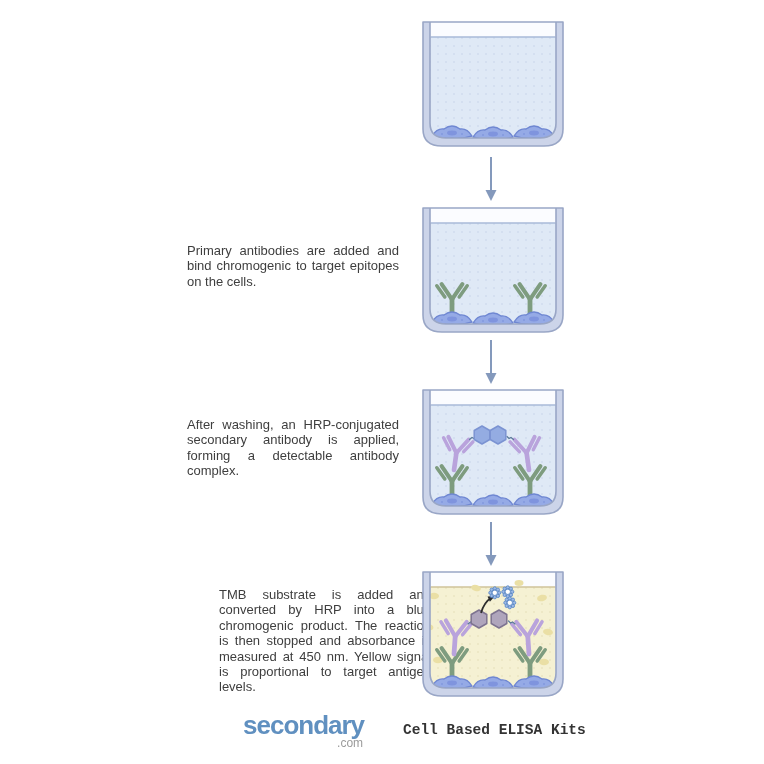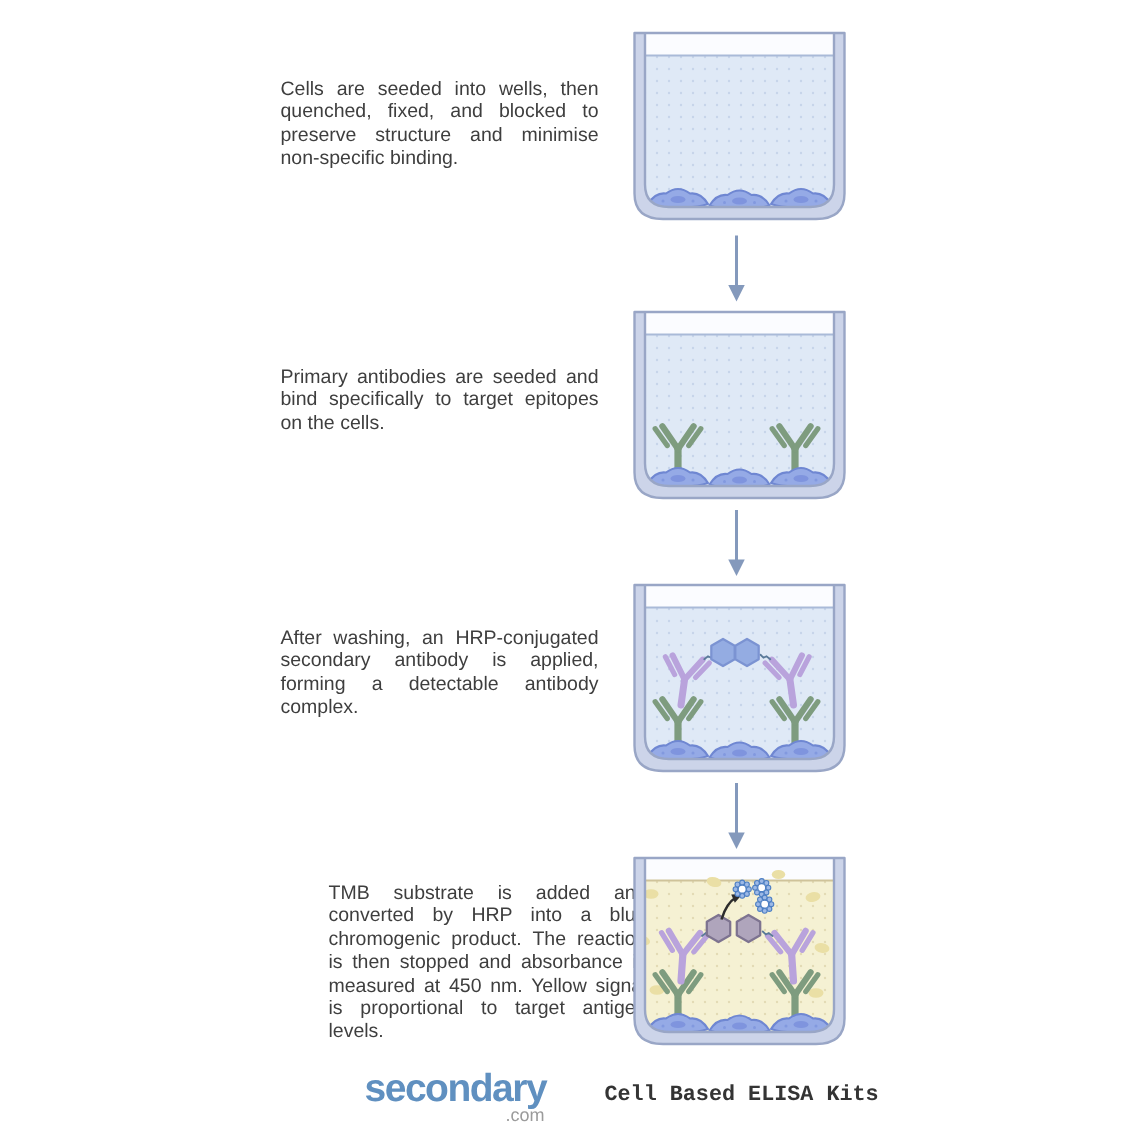--- a/index.html
+++ b/index.html
@@ -82,38 +82,37 @@
       </g>
       <pattern id="dotsB" width="8" height="8" patternUnits="userSpaceOnUse">
         <circle cx="2" cy="2" r="0.8" fill="#b3c3e0" opacity="0.55"></circle>
       </pattern>
       <pattern id="dotsY" width="8" height="8" patternUnits="userSpaceOnUse">
         <circle cx="2" cy="2" r="0.8" fill="#d6cc9e" opacity="0.6"></circle>
       </pattern>
     </defs>
   </svg>
 
-  <p class="step-text t1">Cells are seeded into wells, then quenched, fixed, and blocked to preserve structure and minimise non-specific binding.</p>
   <svg class="well w1" viewBox="0 0 146 128">
     <path d="M10,2 H136 V103 Q136,118 120,118 H26 Q10,118 10,103 Z" fill="#fbfcff"></path>
     <path d="M10,17 H136 V103 Q136,118 120,118 H26 Q10,118 10,103 Z" fill="#dfe9f6"></path>
     <path d="M10,17 H136 V103 Q136,118 120,118 H26 Q10,118 10,103 Z" fill="url(#dotsB)"></path>
     <line x1="10.5" y1="17" x2="135.5" y2="17" stroke="#a9bad8" stroke-width="1.3"></line>
     <use href="#cell" transform="translate(10,103)"></use>
     <use href="#cell" transform="translate(51,104)"></use>
     <use href="#cell" transform="translate(92,103)"></use>
     <path fill-rule="evenodd" d="M3,2 H143 V109 Q143,126 124,126 H22 Q3,126 3,109 Z M10,2 H136 V103 Q136,118 120,118 H26 Q10,118 10,103 Z" fill="#ccd4e9" stroke="#99a6c6" stroke-width="1.6" stroke-linejoin="round"></path>
   </svg>
 
   <svg class="flow-arrow f1" viewBox="0 0 14 46">
     <line x1="7" y1="1" x2="7" y2="35" stroke="#8499bc" stroke-width="2"></line>
     <polygon points="7,45 1.5,34 12.5,34" fill="#8499bc"></polygon>
   </svg>
 
-  <p class="step-text t2">Primary antibodies are seeded and bind specifically to target epitopes on the cells.</p>
+  <p class="step-text t2">Primary antibodies are added and bind chromogenic to target epitopes on the cells.</p>
   <svg class="well w2" viewBox="0 0 146 128">
     <path d="M10,2 H136 V103 Q136,118 120,118 H26 Q10,118 10,103 Z" fill="#fbfcff"></path>
     <path d="M10,17 H136 V103 Q136,118 120,118 H26 Q10,118 10,103 Z" fill="#dfe9f6"></path>
     <path d="M10,17 H136 V103 Q136,118 120,118 H26 Q10,118 10,103 Z" fill="url(#dotsB)"></path>
     <line x1="10.5" y1="17" x2="135.5" y2="17" stroke="#a9bad8" stroke-width="1.3"></line>
     <g class="ab-green">
       <use href="#antibody" transform="translate(12.8,67.8) scale(0.8)"></use>
     </g>
     <g class="ab-green">
       <use href="#antibody" transform="translate(90.8,67.8) scale(0.8)"></use>

